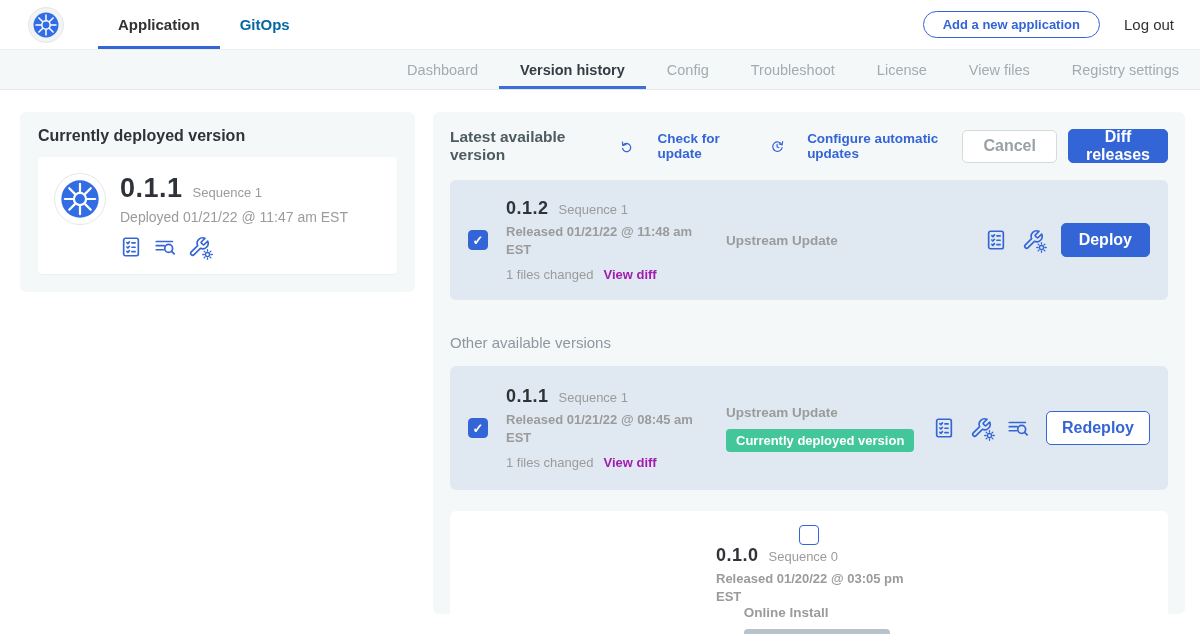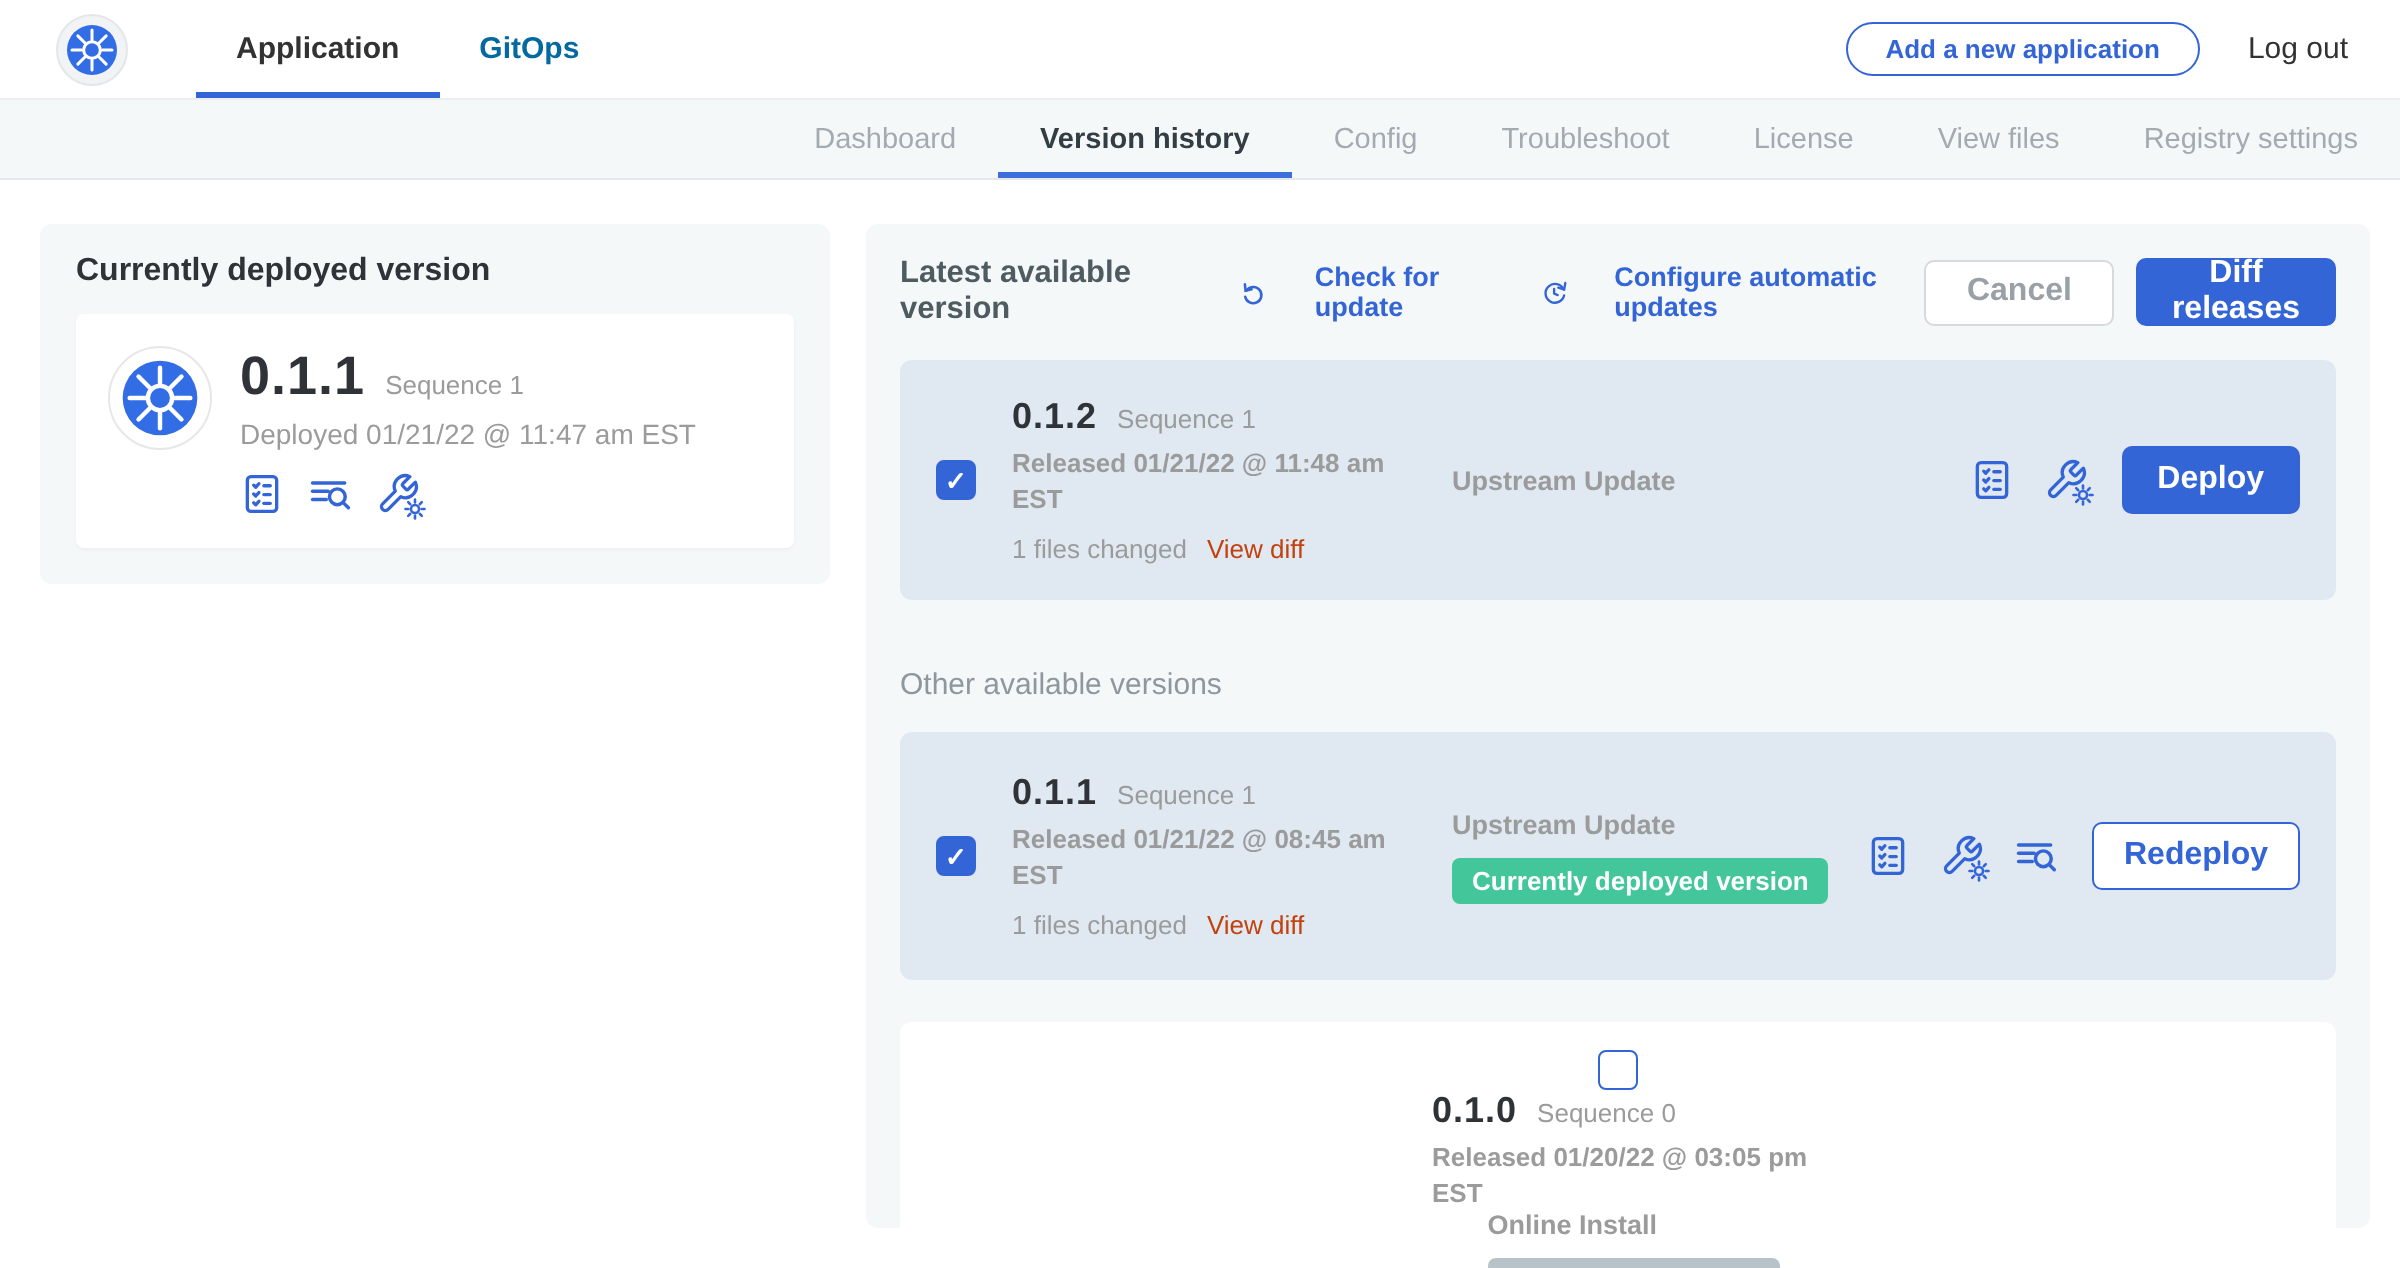--- a/index.html
+++ b/index.html
@@ -69,21 +69,21 @@
 
   .checkbox { width:20px; height:20px; border-radius:4px; border:1px solid #3465d6; background:#fff;
     flex-shrink:0; cursor:pointer; display:flex; align-items:center; justify-content:center; }
   .checkbox.checked { background:#3465d6; }
   .checkbox.checked::after { content:"✓"; color:#fff; font-size:13px; font-weight:700; }
 
   .vblock { margin-left:18px; width:204px; flex-shrink:0; }
   .vblock .ver-big { font-size:18px; }
   .released { font-size:13px; font-weight:700; color:#9b9b9b; margin-top:4px; width:190px; line-height:1.35; }
   .files-line { margin-top:9px; display:flex; align-items:center; font-size:13px; color:#9b9b9b; }
-  .view-diff { color:#c2410c; font-weight:400; margin-left:10px; cursor:pointer; }
+  .view-diff { color:#a21caf; font-weight:700; margin-left:10px; cursor:pointer; }
 
   .srcblock { flex:1; margin-left:16px; }
   .src-label { font-size:13.5px; font-weight:700; color:#9b9b9b; }
   .badge { display:inline-block; margin-top:9px; padding:4px 10px; border-radius:4px; color:#fff;
     font-size:13px; font-weight:700; }
   .badge-green { background:#44c69b; }
   .badge-gray { background:#b7c3c9; }
 
   .row-icons { display:flex; align-items:center; gap:15px; color:#3465d6; margin-right:17px; }
 </style>

